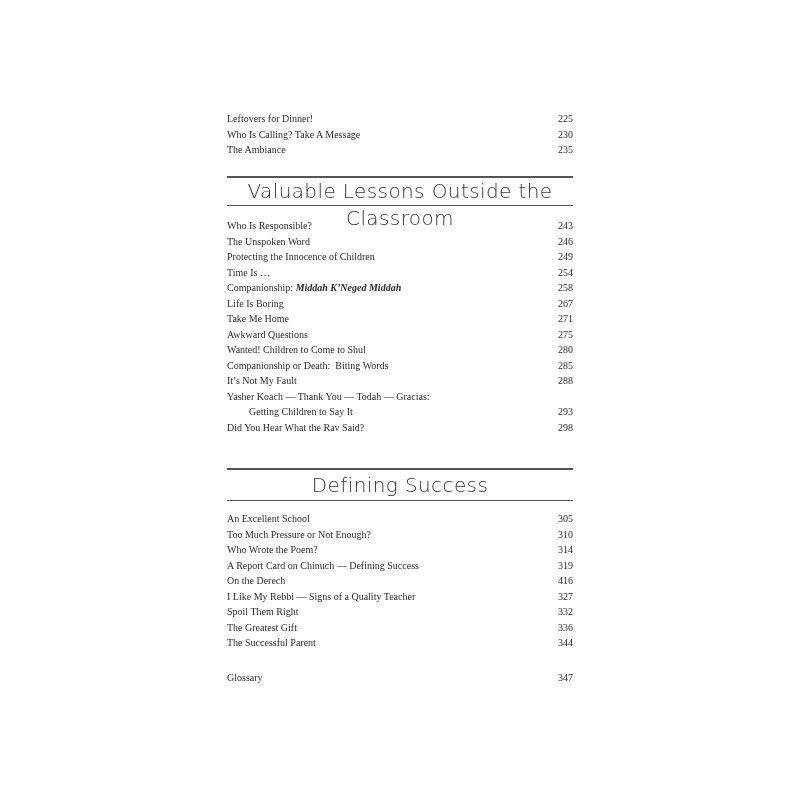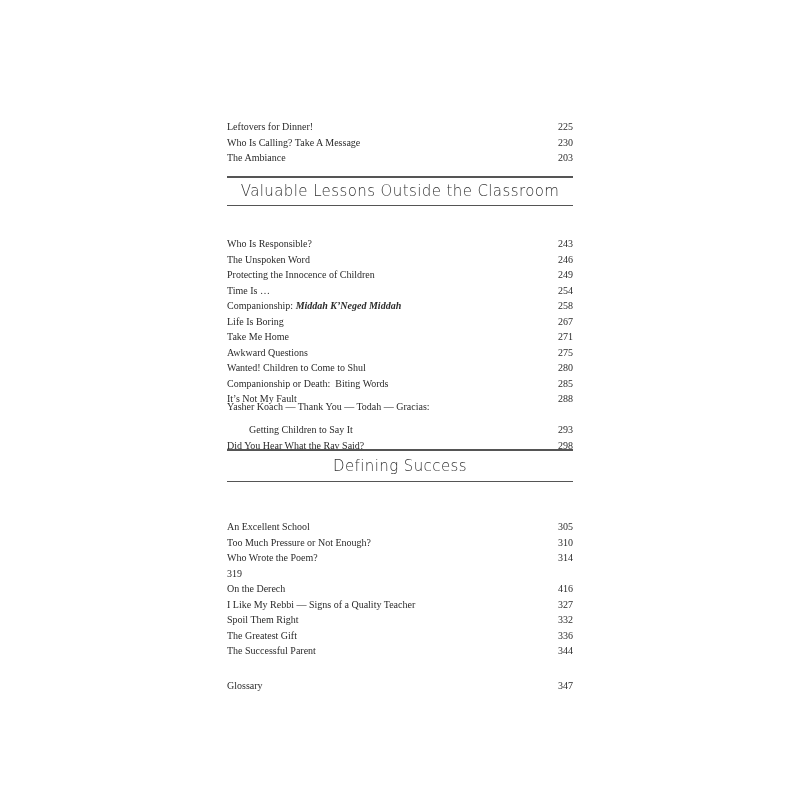--- a/index.html
+++ b/index.html
@@ -1,50 +1,50 @@
 <!DOCTYPE html>
 <html><head>
 <meta charset="utf-8">
 <style>
   html, body { margin:0; padding:0; background:#ffffff; }
   body { width:800px; height:800px; position:relative; overflow:hidden;
          font-family: "Liberation Serif", "DejaVu Serif", serif; color:#2b2b2b; }
   .toc-row { display:flex; justify-content:space-between; align-items:baseline;
              font-size:10px; line-height:15.5px; height:15.5px; white-space:nowrap; }
-  .toc-row .num { text-align:right;margin-top:8px; }
+  .toc-row .num { text-align:right; }
   .toc-row.indent .title { padding-left:22px; }
   .toc-row.cont { height:15.5px; }
   .em { font-style:italic;font-weight:bold; }
   .rule { height:1.5px; background:#555; width:346px; }
   .section-title { text-align:center; font-family: "DejaVu Sans", sans-serif;
-                   font-size:15px; letter-spacing:0.4px; color:#333; font-weight:300; }
+                   font-size:20px; letter-spacing:0.4px; color:#333; font-weight:300; }
   .block1 { position:absolute; left:227px; top:111px; width:346px; }
   .sec1 { position:absolute; left:227px; top:176px; width:346px; }
   .sec1 .section-title { height:27px; line-height:27px; }
-  .block2 { position:absolute; left:227px; top:228px; width:346px; }
-  .sec2 { position:absolute; left:227px; top:449px; width:346px; }
+  .block2 { position:absolute; left:227px; top:218px; width:346px; }
+  .sec2 { position:absolute; left:227px; top:468px; width:346px; }
   .sec2 .section-title { height:30px; line-height:30px; }
   .block3 { position:absolute; left:227px; top:511px; width:346px; }
   .glossary { position:absolute; left:227px; top:670px; width:346px; }
 </style>
 </head>
 <body>
 
 <div class="block1">
   <div class="toc-row">
       <span class="title">Leftovers for Dinner!</span>
       <span class="num">225</span>
     </div>
   <div class="toc-row">
       <span class="title">Who Is Calling? Take A Message</span>
       <span class="num">230</span>
     </div>
   <div class="toc-row">
       <span class="title">The Ambiance</span>
-      <span class="num">203</span>
+      <span class="num">235</span>
     </div>
 </div>
 
 <div class="sec1">
   <div class="rule"></div>
   <div class="section-title">Valuable Lessons Outside the Classroom</div>
   <div class="rule"></div>
 </div>
 
 <div class="block2">
@@ -119,20 +119,21 @@
     </div>
   <div class="toc-row">
       <span class="title">Too Much Pressure or Not Enough?</span>
       <span class="num">310</span>
     </div>
   <div class="toc-row">
       <span class="title">Who Wrote the Poem?</span>
       <span class="num">314</span>
     </div>
   <div class="toc-row">
+      <span class="title">A Report Card on Chinuch — Defining Success</span>
       <span class="num">319</span>
     </div>
   <div class="toc-row">
       <span class="title">On the Derech</span>
       <span class="num">416</span>
     </div>
   <div class="toc-row">
       <span class="title">I Like My Rebbi — Signs of a Quality Teacher</span>
       <span class="num">327</span>
     </div>

